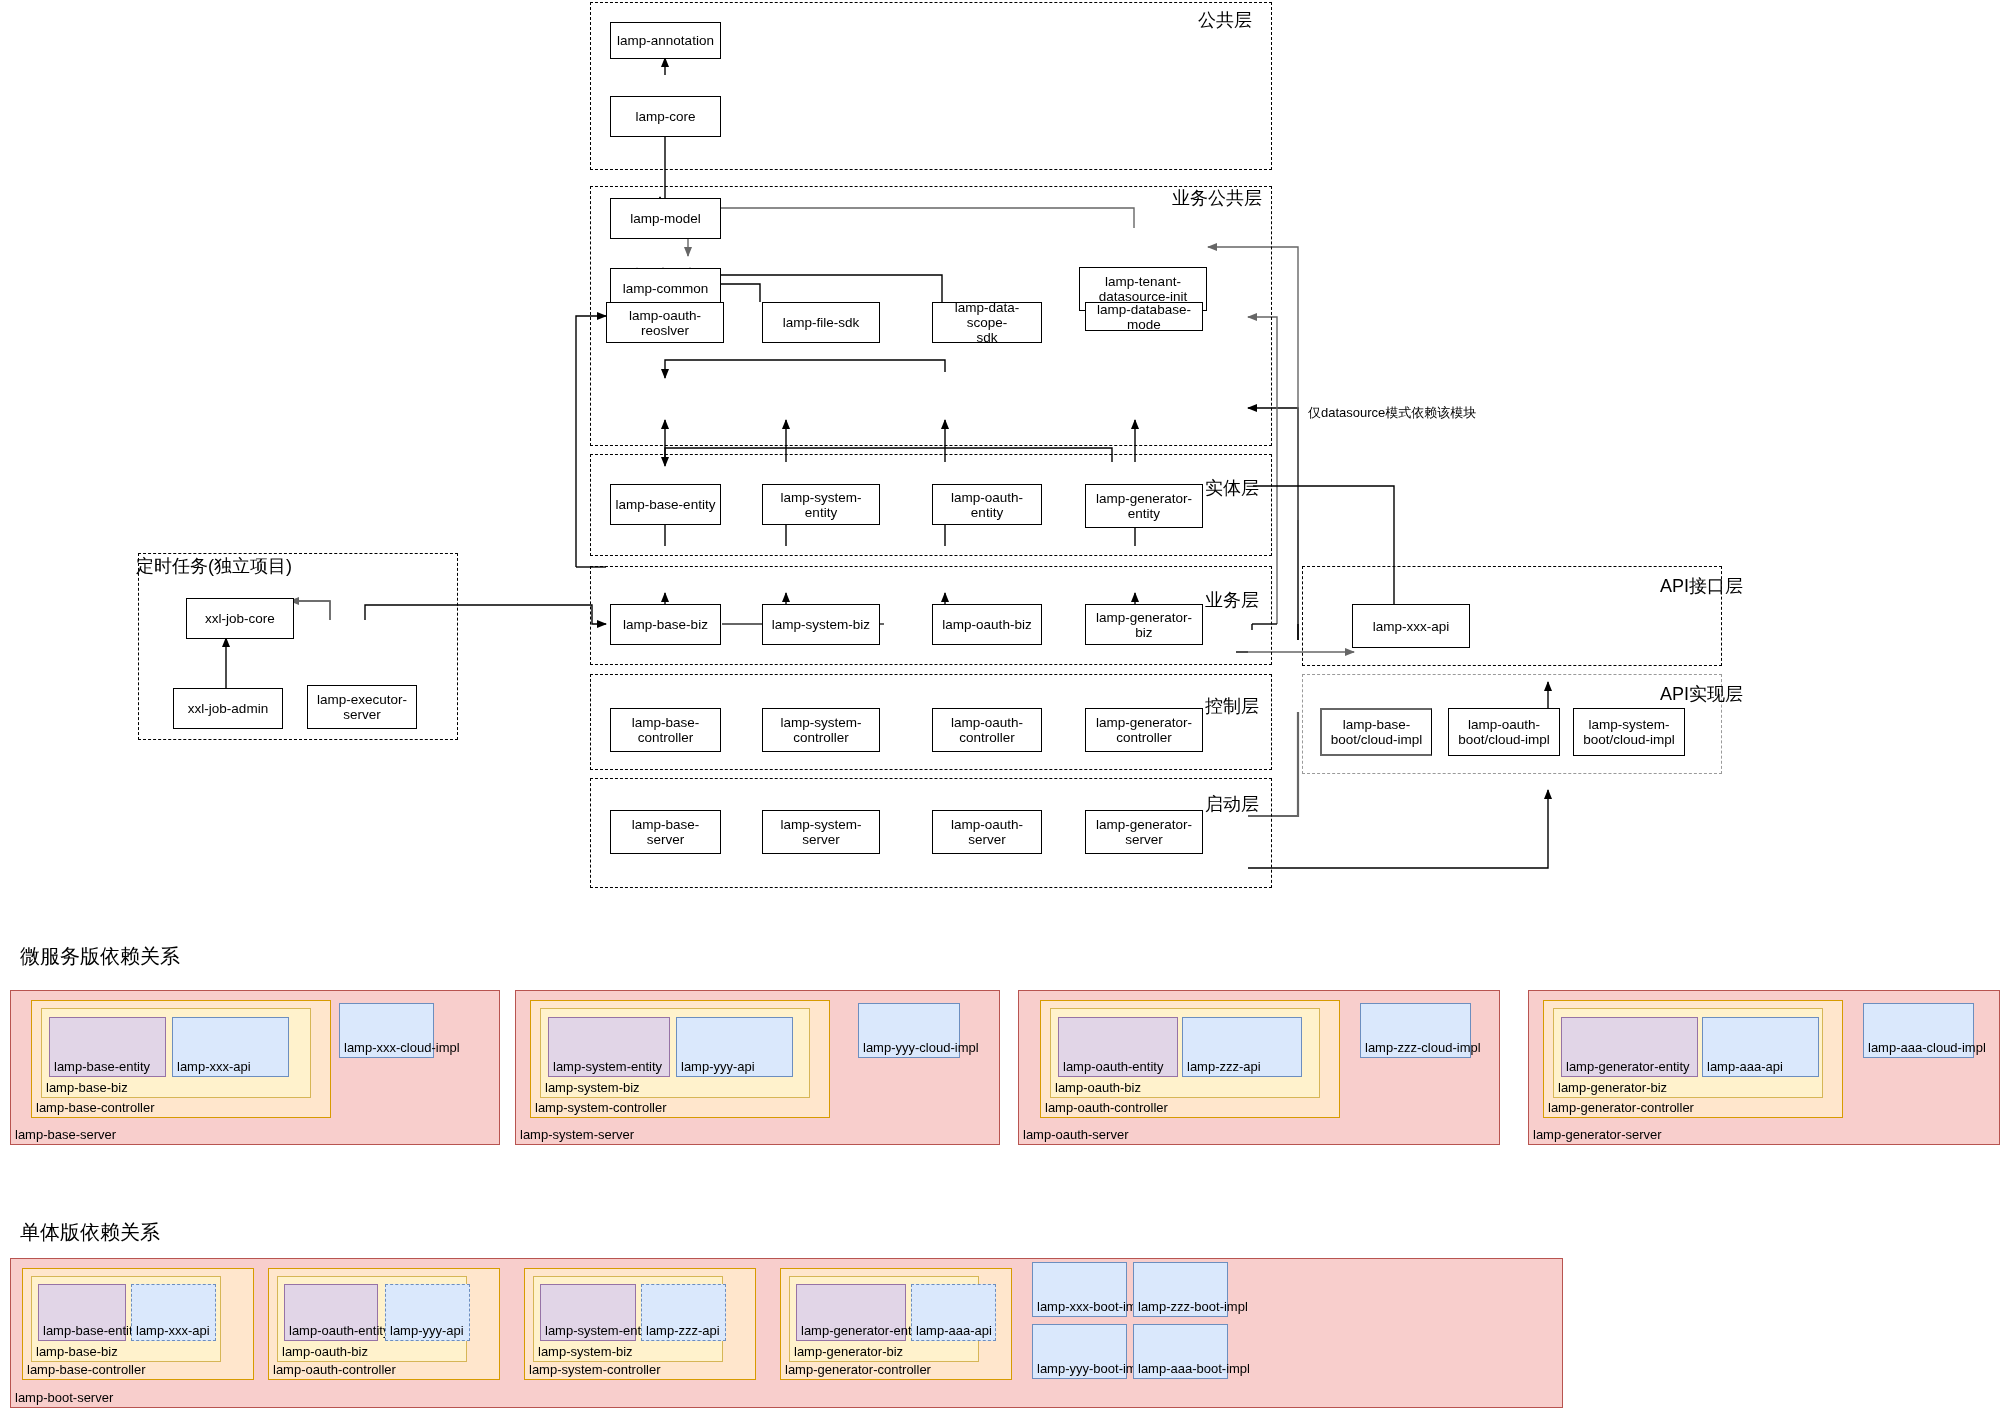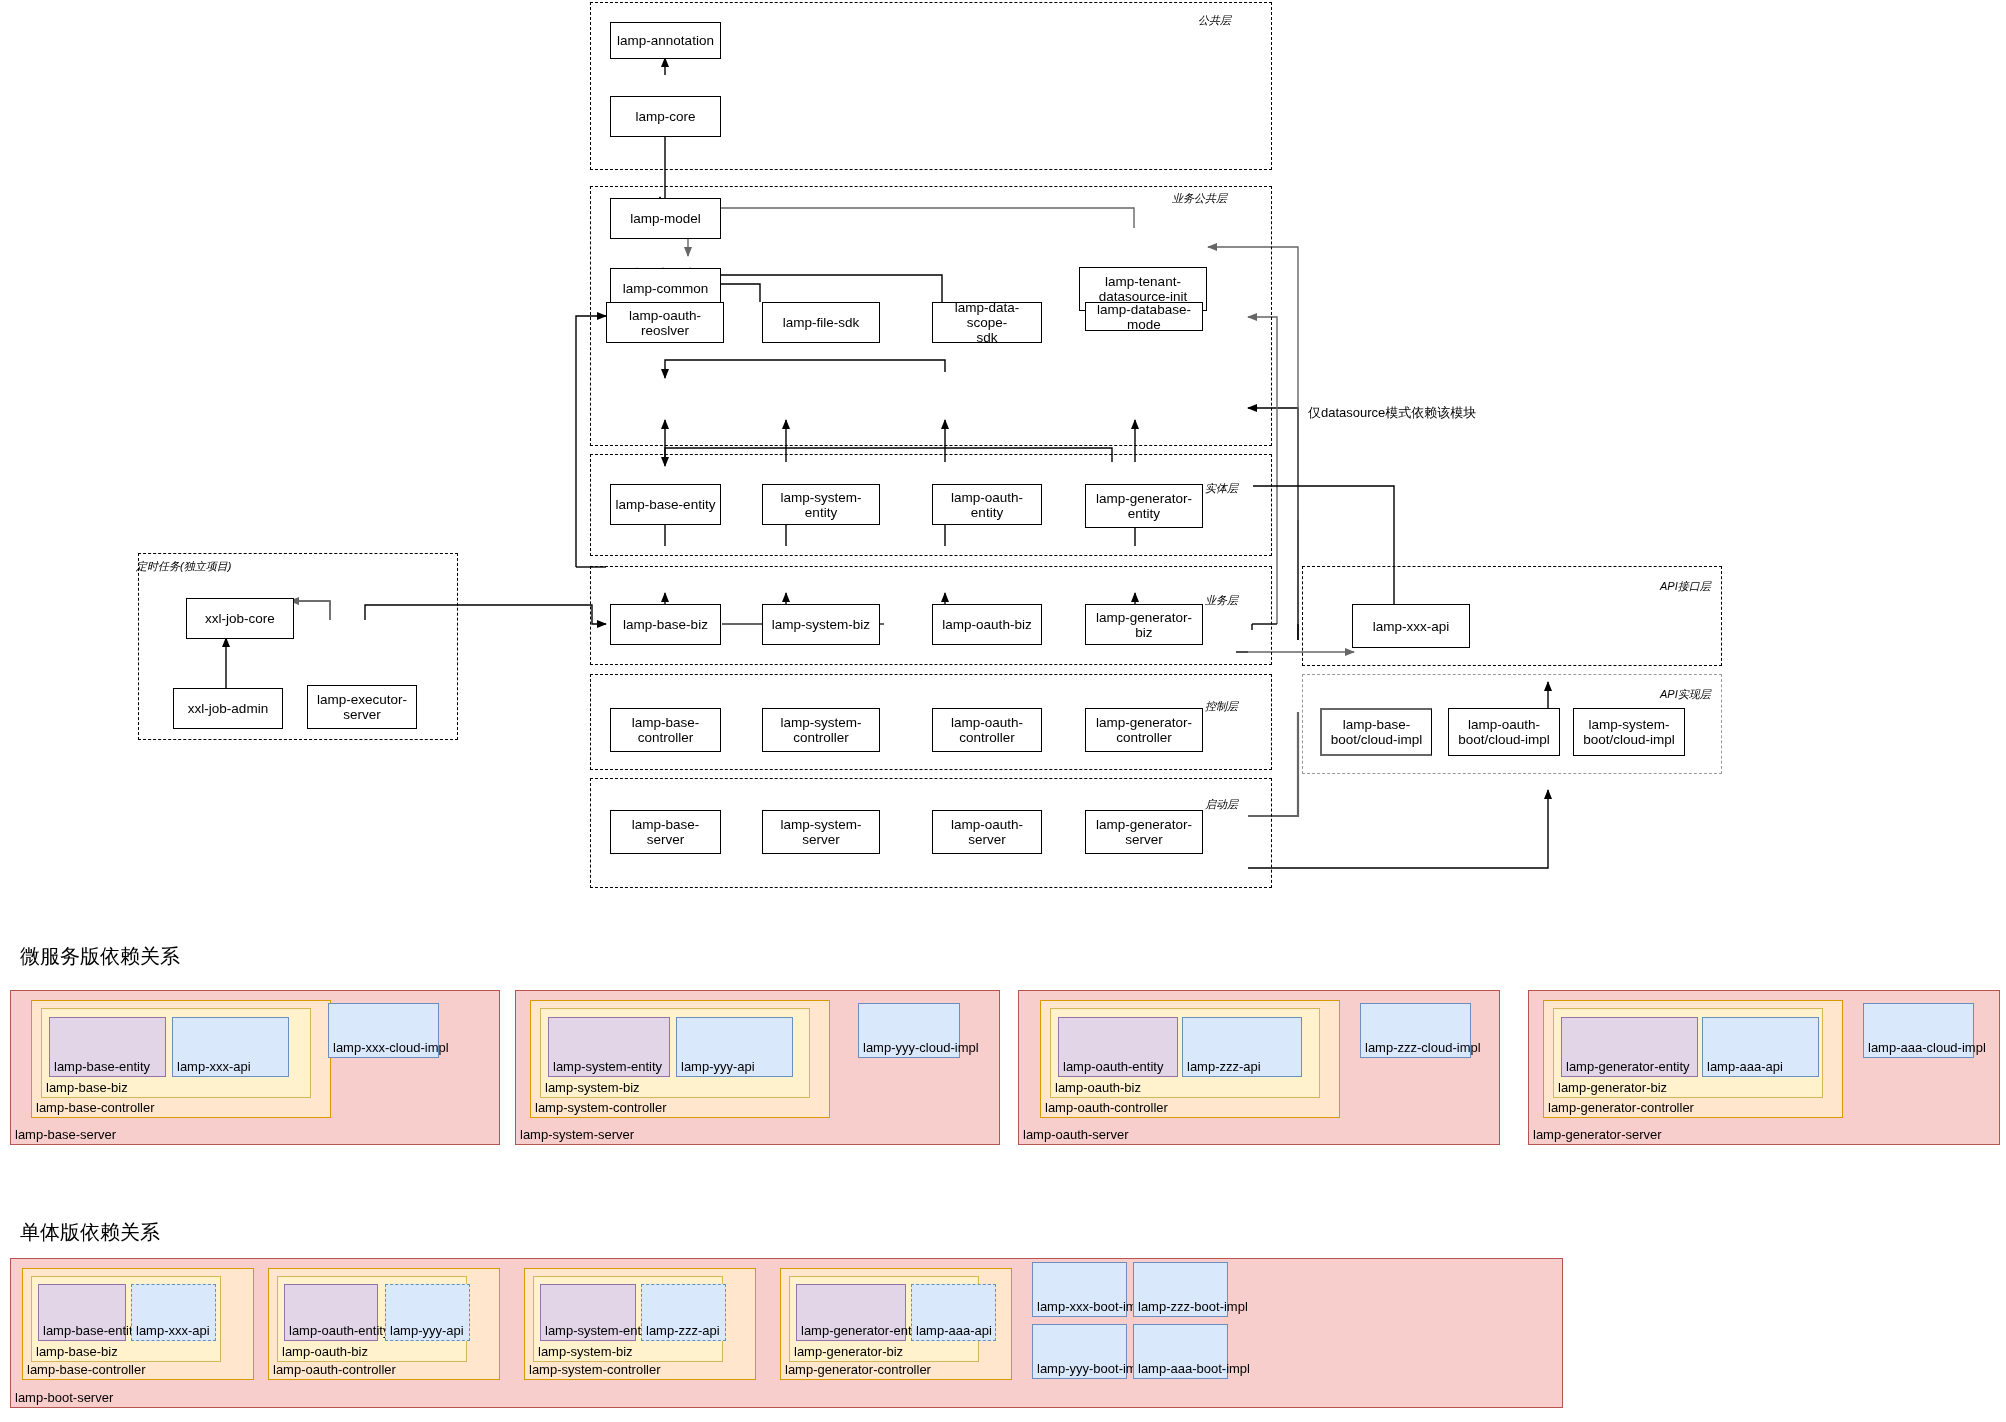--- a/index.html
+++ b/index.html
@@ -29,25 +29,24 @@
   .grp {
     position: absolute;
     box-sizing: border-box;
     border: 1.6px dashed #000000;
   }
   .grp.lightdash {
     border-color: #9a9a9a;
   }
   .grp-label {
     position: absolute;
-    font-size: 11px;
+    font-size: 18px;
     line-height: 16px;
     white-space: nowrap;
     color: #000;
-    font-style: italic;
   }
   .node {
     position: absolute;
     box-sizing: border-box;
     border: 1.3px solid #000000;
     background: #ffffff;
     display: flex;
     align-items: center;
     justify-content: center;
     text-align: center;
@@ -289,21 +288,21 @@
   </div>
   <div class="pkg pk-biz" style="left:41px; top:1008px; width:270px; height:90px;">
     <span class="pkg-label">lamp-base-biz</span>
   </div>
   <div class="pkg pk-entity" style="left:49px; top:1017px; width:117px; height:60px;">
     <span class="pkg-label">lamp-base-entity</span>
   </div>
   <div class="pkg pk-api" style="left:172px; top:1017px; width:117px; height:60px;">
     <span class="pkg-label">lamp-xxx-api</span>
   </div>
-  <div class="pkg pk-api" style="left:328px; top:1003px; width:111px; height:55px;">
+  <div class="pkg pk-api" style="left:339px; top:1003px; width:95px; height:55px;">
     <span class="pkg-label">lamp-xxx-cloud-impl</span>
   </div>
 
   <div class="pkg pk-server" style="left:515px; top:990px; width:485px; height:155px;">
     <span class="pkg-label">lamp-system-server</span>
   </div>
   <div class="pkg pk-ctrl" style="left:530px; top:1000px; width:300px; height:118px;">
     <span class="pkg-label">lamp-system-controller</span>
   </div>
   <div class="pkg pk-biz" style="left:540px; top:1008px; width:270px; height:90px;">

